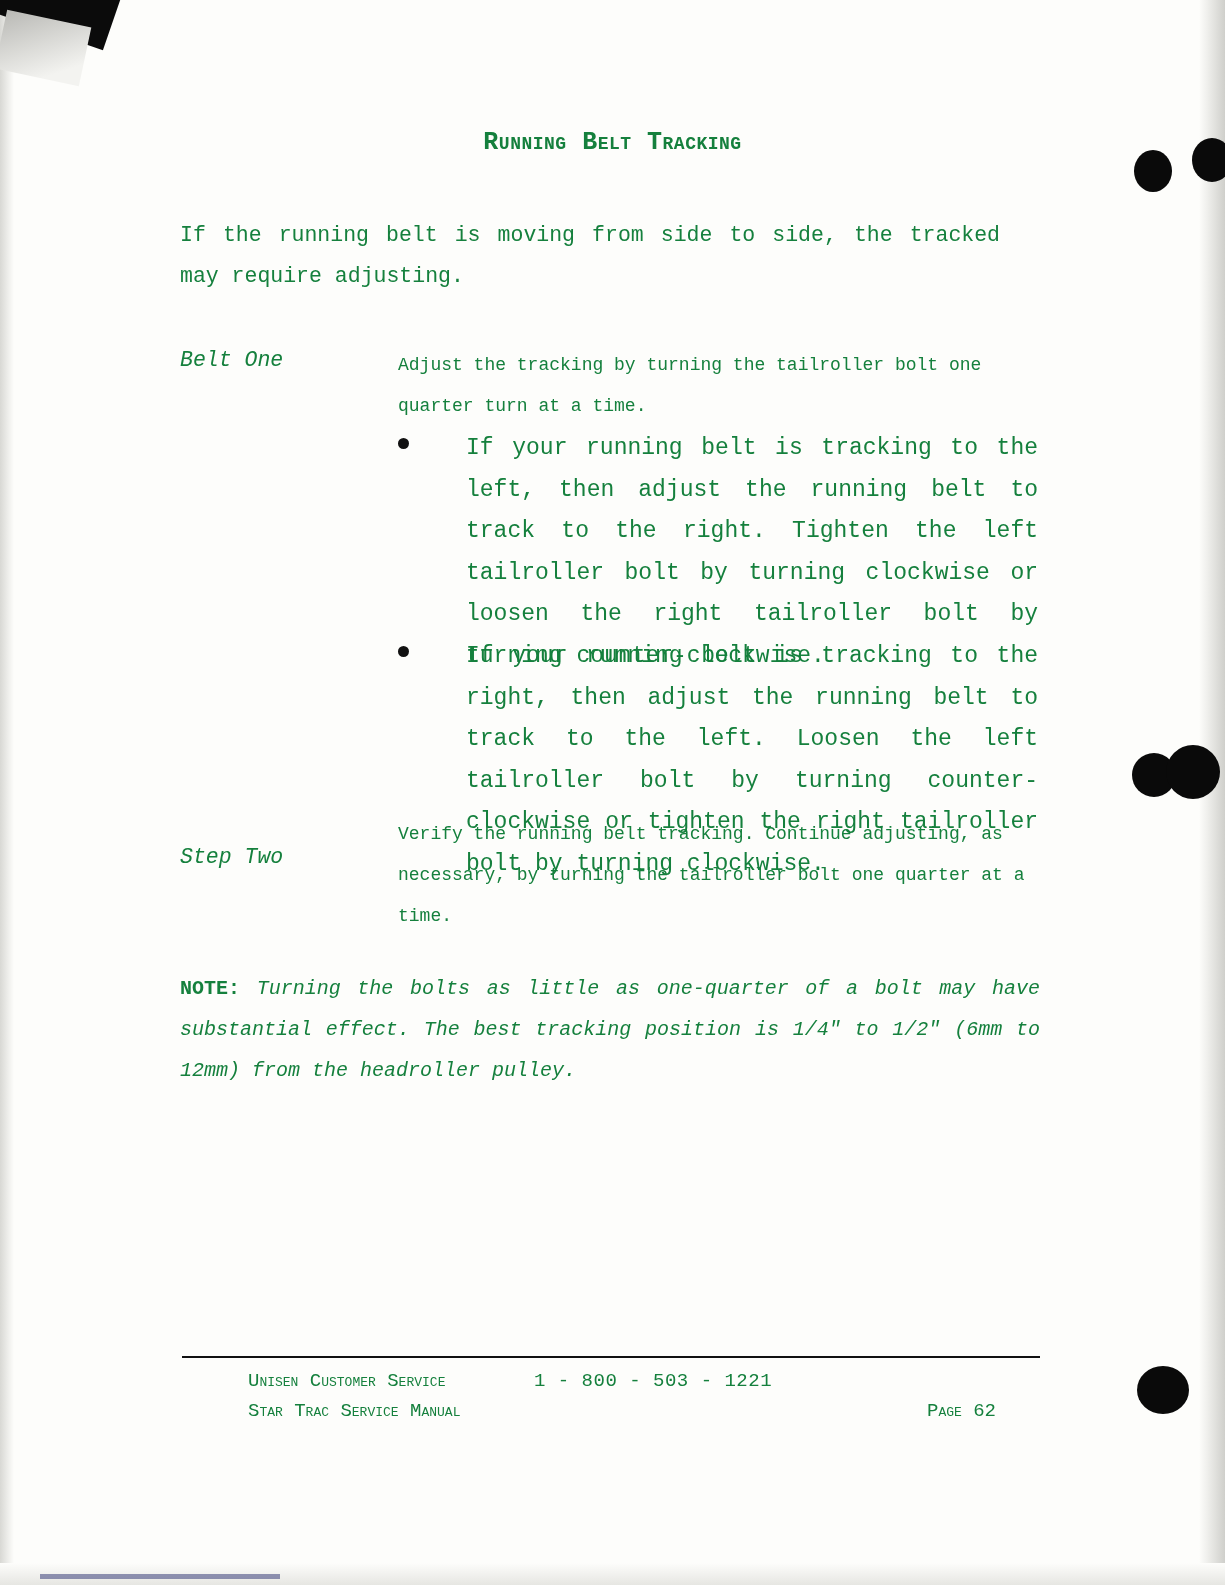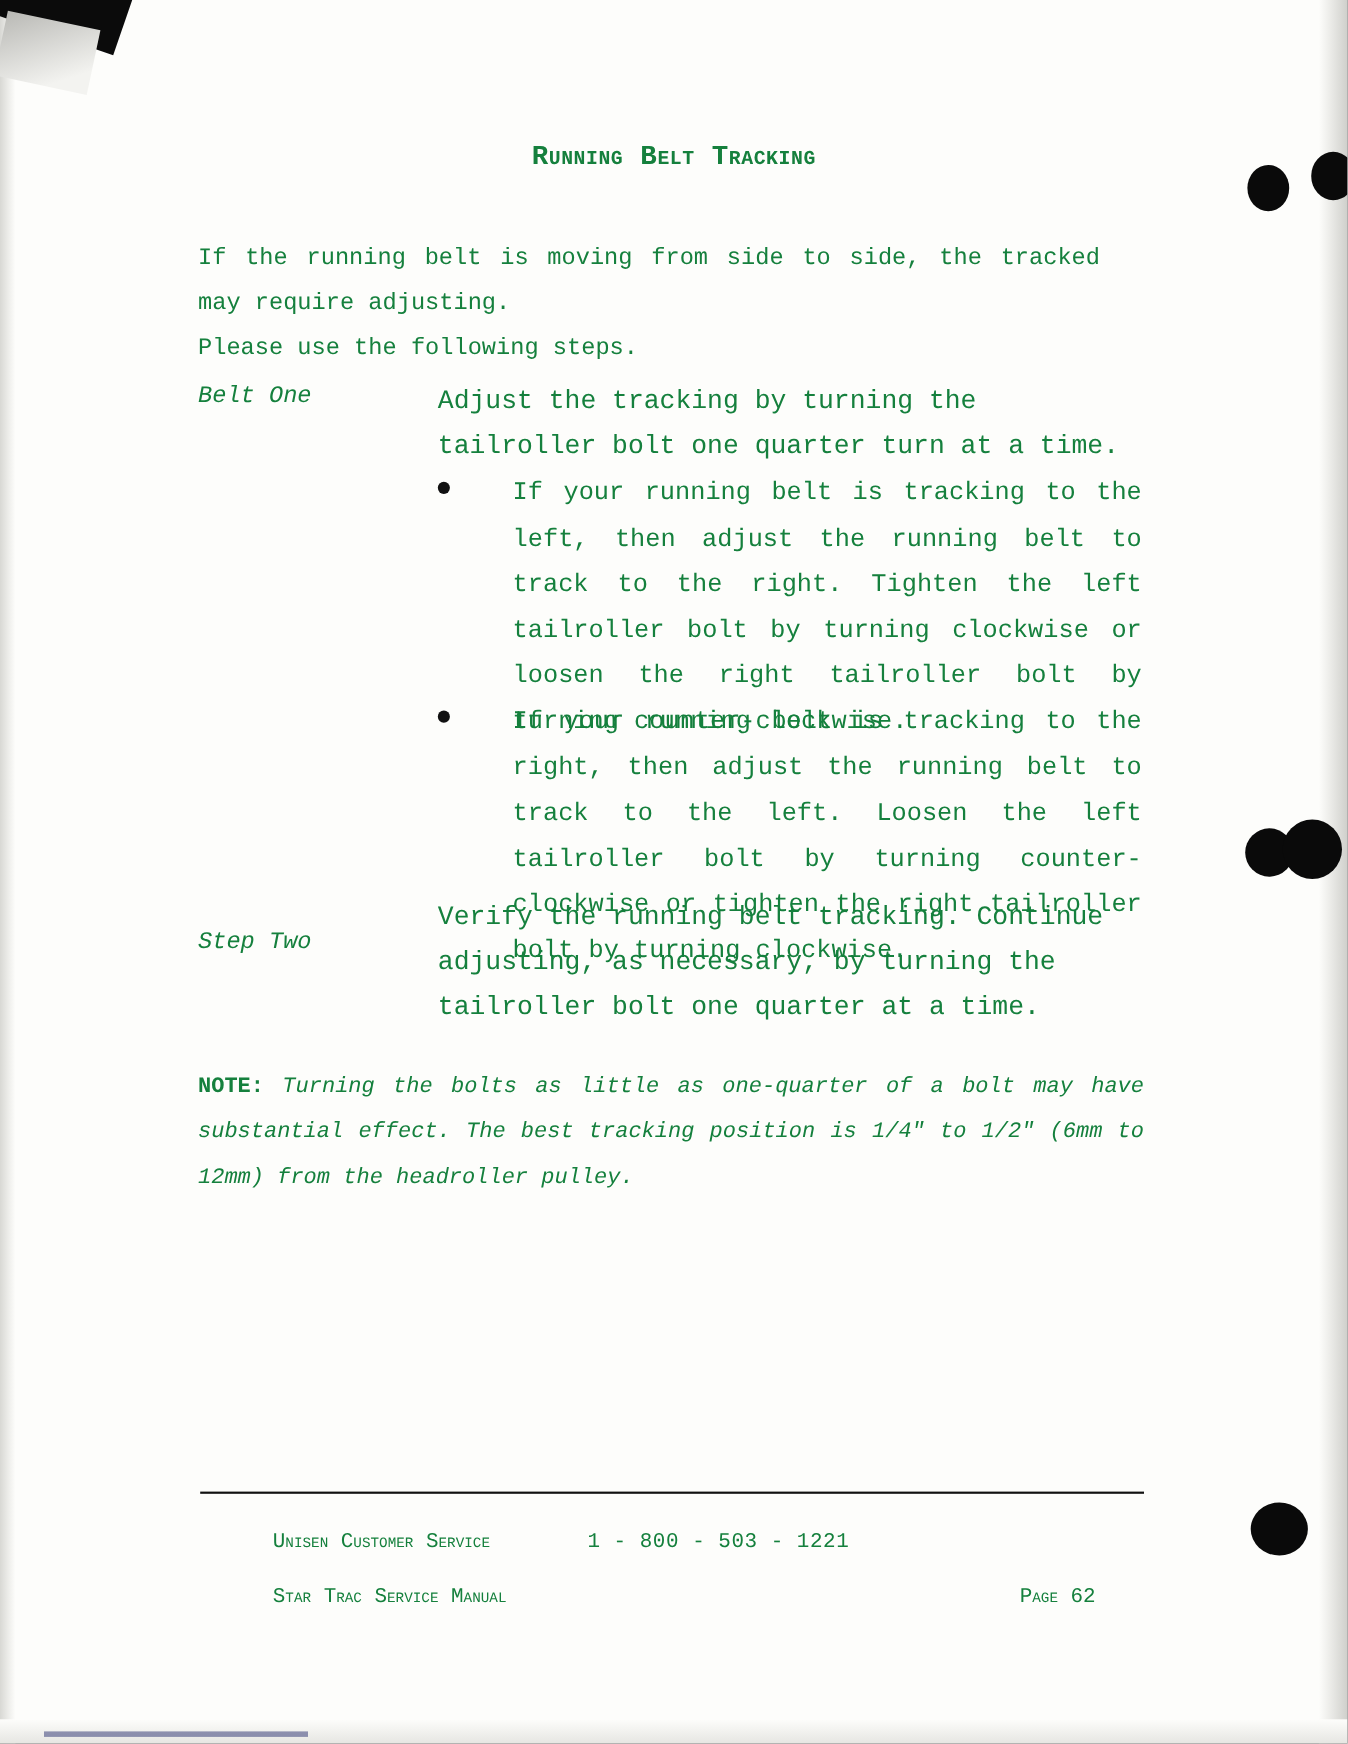--- a/index.html
+++ b/index.html
@@ -96,21 +96,21 @@
   .intro .l2 { text-align: left; }
   .step-label {
     position: absolute;
     font-style: italic;
     font-size: 21.5px;
   }
   .step-body {
     position: absolute;
     left: 398px;
     width: 640px;
-    font-size: 24px;
+    font-size: 18px;
     line-height: 41px;
     text-align: justify;
   }
   .step-body .last { text-align: left; }
 
   .bullet-block {
     position: absolute;
     left: 398px;
     width: 640px;
     font-size: 23px;
@@ -149,21 +149,21 @@
     background: #111;
   }
   .footer {
     position: absolute;
     left: 182px; top: 1366px;
     width: 858px;
     font-variant: small-caps;
     font-size: 19px;
     line-height: 30px;
   }
-  .footer-row { position: relative; height: 30px; margin-top: 20px; }
+  .footer-row { position: relative; height: 30px; }
   .f-org { position: absolute; left: 66px; top: 0; }
   .f-phone { position: absolute; left: 352px; top: 0; font-variant: normal; letter-spacing: .5px; }
   .f-manual { position: absolute; left: 66px; top: 0; }
   .f-page { position: absolute; right: 44px; top: 0; }
 </style>
 </head>
 <body>
 
 <div class="page">
 
@@ -178,21 +178,20 @@
   <div class="blot b5"></div>
   <div class="bottom-grey"></div>
   <div class="bottom-smudge"></div>
 
   <div class="content">
 
     <div class="title">Running Belt Tracking</div>
 
     <div class="intro">
       <div>If the running belt is moving from side to side, the tracked may require adjusting.</div>
-      <div class="l2">Please use the following steps.</div>
     </div>
 
     <div class="step-label" style="left:180px; top:348px;">Belt One</div>
     <div class="step-body" style="top:345px;">
       <div class="last">Adjust the tracking by turning the tailroller bolt one quarter turn at a time.</div>
     </div>
 
     <div class="bullet-block" style="top:428px;">
       <span class="bullet-dot"></span>
       <div class="bullet-text">If your running belt is tracking to the left, then adjust the running belt to track to the right. Tighten the left tailroller bolt by turning clockwise or loosen the right tailroller bolt by turning counter-clockwise.</div>

